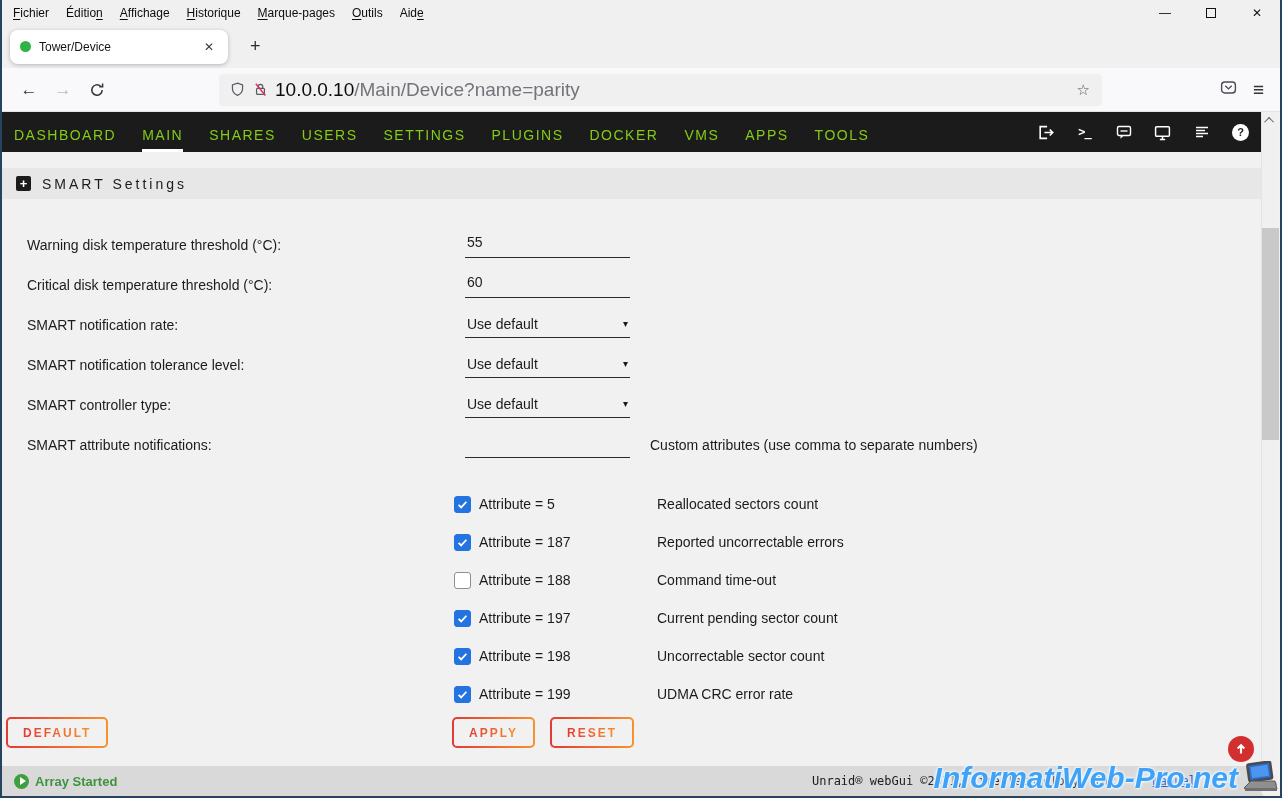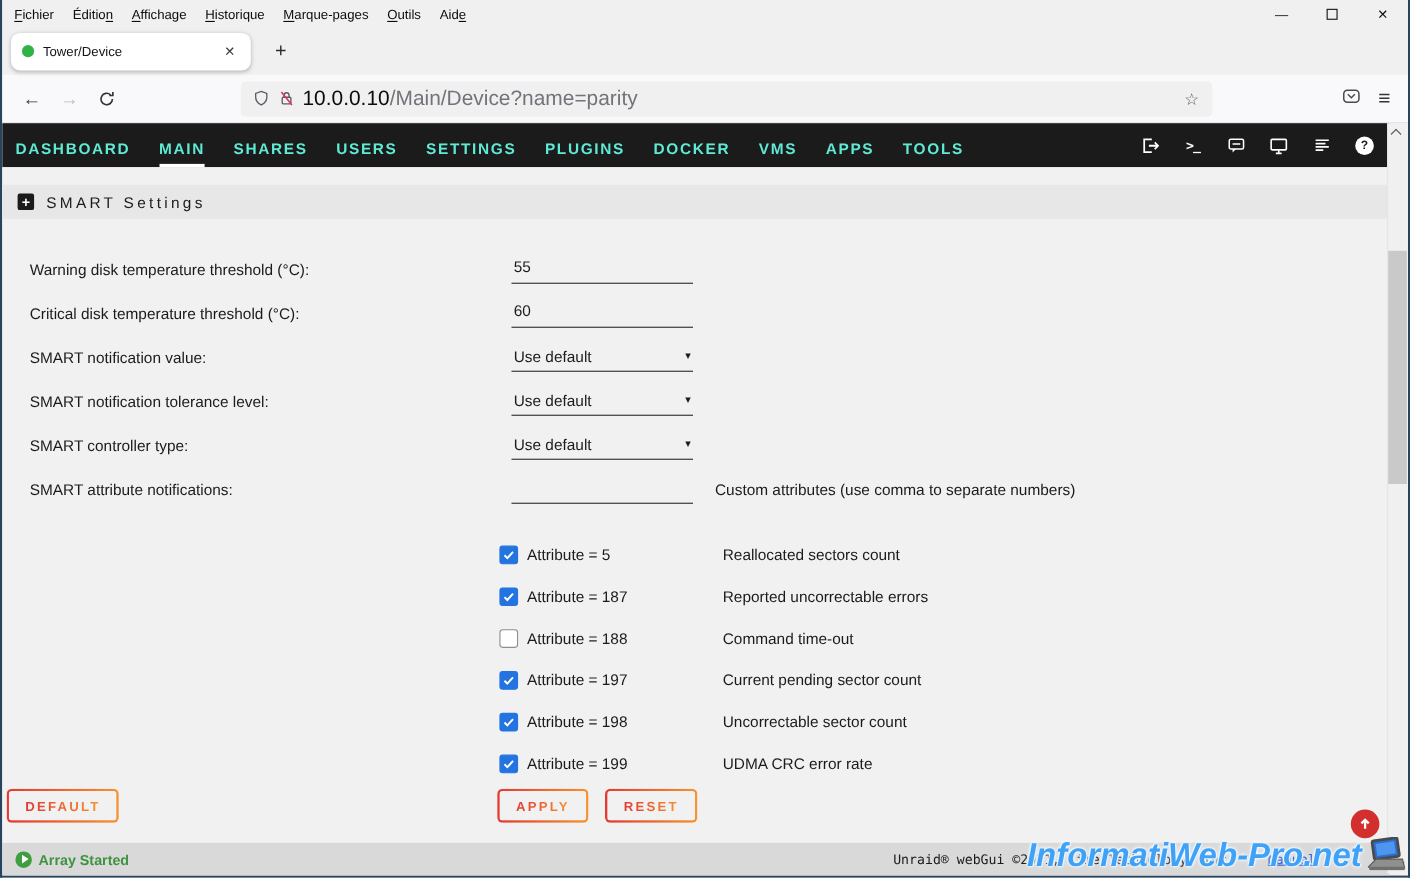--- a/index.html
+++ b/index.html
@@ -38,21 +38,21 @@
   .urlbar .icon16{ width:16px; height:16px; flex:none; display:flex; align-items:center; justify-content:center;}
   .url-text{ font-size:19px; color:#0c0c0d; flex:1; white-space:nowrap; overflow:hidden;}
   .url-text .path{ color:#73737a;}
   .star{ font-size:15px; color:#55555e; flex:none; padding:0 2px;}
   .toolbar-right{ margin-left:auto; display:flex; align-items:center; gap:16px; padding-right:6px;}
   .hamburger{ font-size:19px; color:#33333a; line-height:1;}
 
   
   .navbar{ height:40px; background:#1b1b1b; width:calc(100% - 17px); display:flex; align-items:center; padding-left:12px;}
   .nav-items{ display:flex; gap:26px; align-items:flex-end; height:100%;}
-  .nav-link{ color:#5eead4; font-size:14px; font-weight:700; letter-spacing:1.5px; text-decoration:none;
+  .nav-link{ color:#84cc16; font-size:14px; font-weight:400; letter-spacing:1.5px; text-decoration:none;
              padding:12px 0 6px; border-bottom:3px solid transparent; display:inline-block;}
   .nav-link.active{ border-bottom-color:#fff; }
   .nav-icons{ margin-left:auto; display:flex; align-items:center; gap:22px; margin-right:14px;}
   .nav-ic{ width:17px; height:17px; display:flex; align-items:center; justify-content:center; color:#fff;}
   .term-glyph{ font-family:"DejaVu Sans Mono",monospace; font-weight:700; font-size:12px; color:#fff; letter-spacing:-1px;}
   .help-circle{ width:17px; height:17px; border-radius:50%; background:#fff; color:#1b1b1b; font-size:11px; font-weight:700;
                 display:flex; align-items:center; justify-content:center;}
 
   
   .content{ position:relative; height:614px; width:calc(100% - 17px); background:#f1f1f1; overflow:hidden;}
@@ -250,21 +250,21 @@
     <div class="form">
       <div class="form-row">
         <span class="form-label">Warning disk temperature threshold (°C):</span>
         <span class="field"><input class="uinput" value="55" style=""></span>
       </div>
       <div class="form-row">
         <span class="form-label">Critical disk temperature threshold (°C):</span>
         <span class="field"><input class="uinput" value="60" style=""></span>
       </div>
       <div class="form-row">
-        <span class="form-label">SMART notification value:</span>
+        <span class="form-label">SMART notification rate:</span>
         <span class="field uselect">
           <span class="sel-val">Use default</span>
           <span class="sel-arrow">▾</span>
         </span>
       </div>
       <div class="form-row">
         <span class="form-label">SMART notification tolerance level:</span>
         <span class="field uselect">
           <span class="sel-val">Use default</span>
           <span class="sel-arrow">▾</span>

